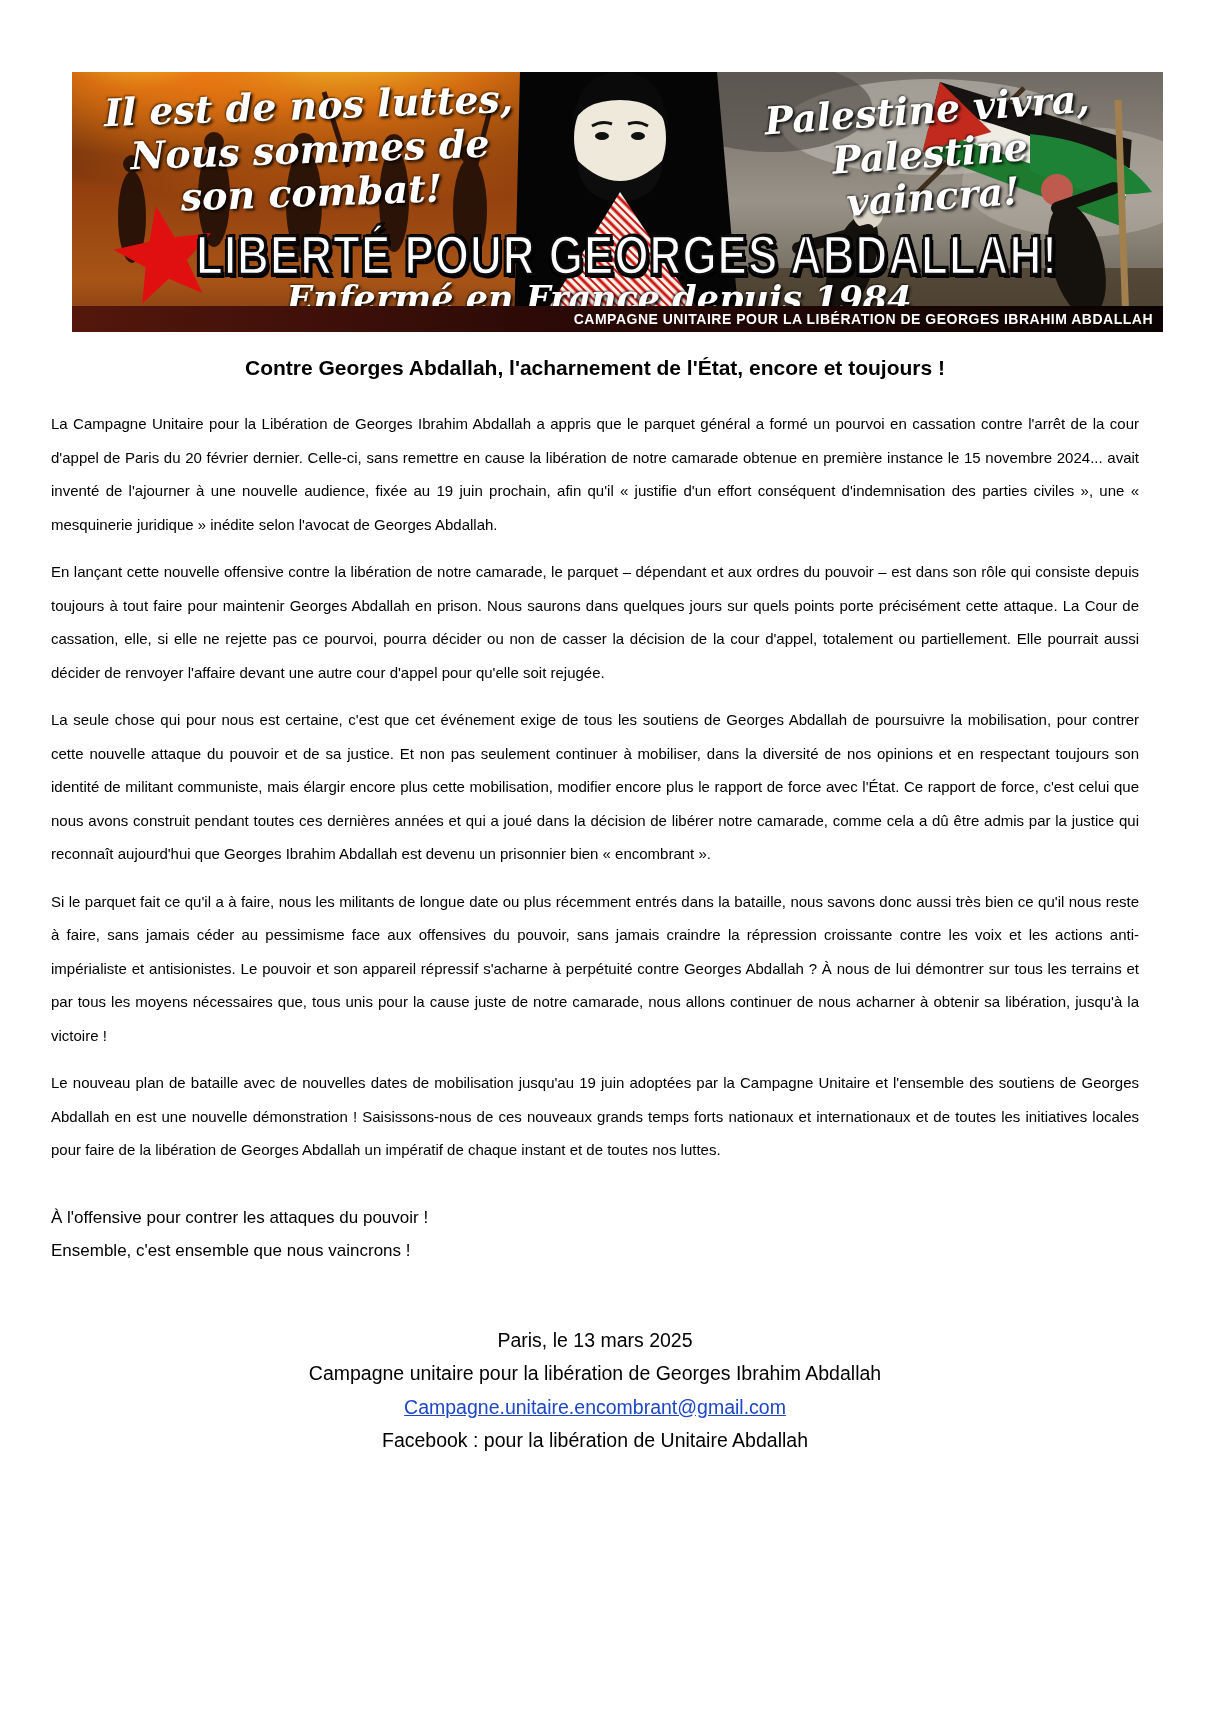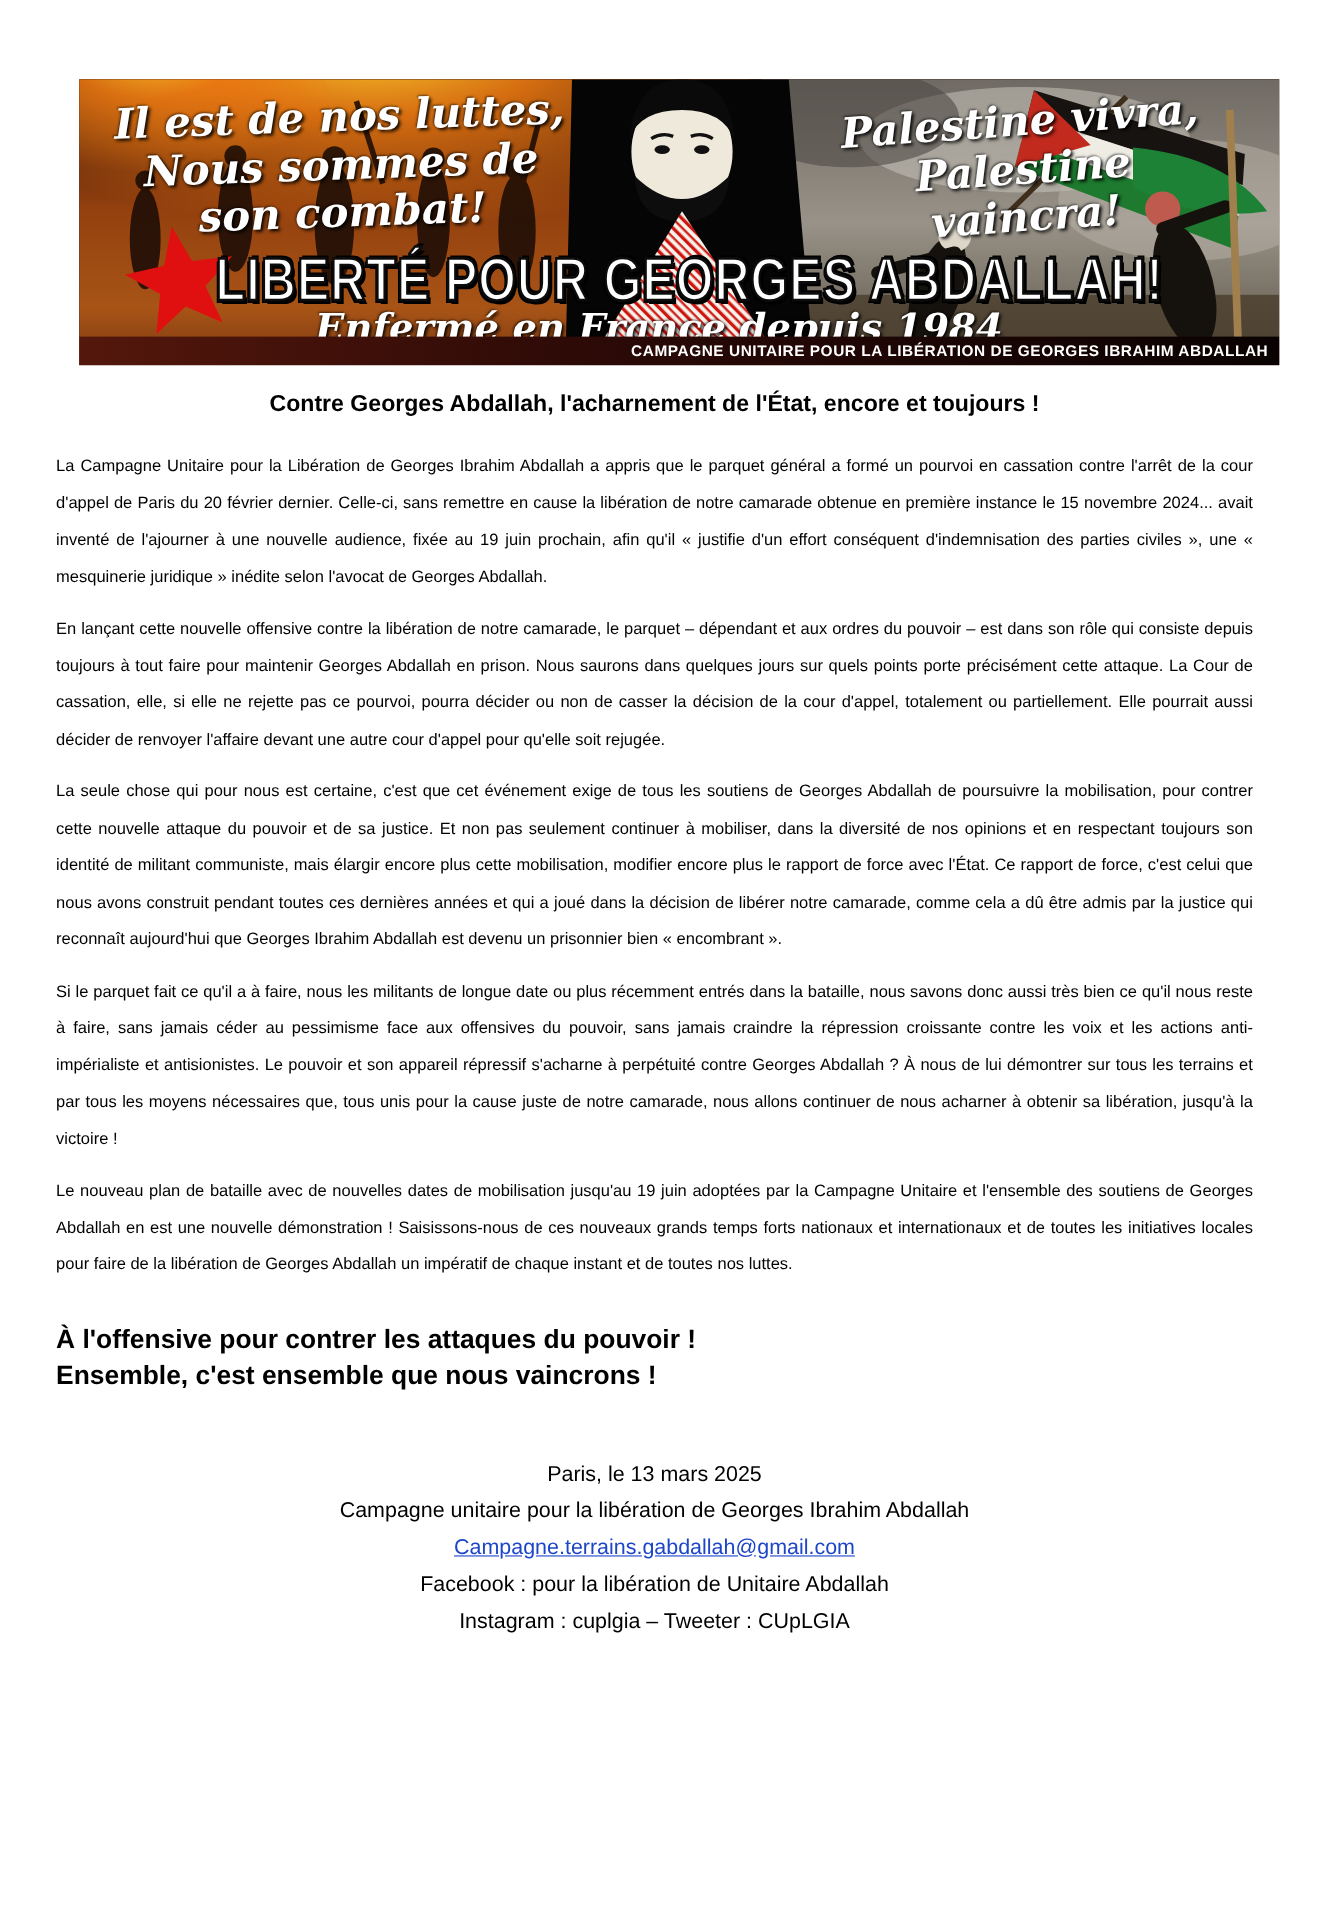--- a/index.html
+++ b/index.html
@@ -55,21 +55,21 @@
   
   .content { position: absolute; left: 51px; top: 356px; width: 1088px; }
   .doc-title {
     font-size: 21px; font-weight: bold; text-align: center;
     margin: 0 0 27px 0;
   }
   .para {
     font-size: 15px; line-height: 33.5px;
     text-align: justify; margin: 0 0 14px 0;
   }
-  .slogans { margin-top: 34px; font-size: 24px; line-height: 33.5px; font-weight: bold; }
+  .slogans { margin-top: 34px; font-size: 17px; line-height: 33.5px; }
   .signature {
     margin-top: 56px; text-align: center;
     font-size: 19.5px; line-height: 33.5px;
   }
   .email-link { color: #1c45c8; text-decoration: underline; cursor: pointer; }
 </style>
 </head>
 <body>
 
 <div class="page">
@@ -192,20 +192,19 @@
 
     <div class="slogans">
       <div>À l'offensive pour contrer les attaques du pouvoir !</div>
       <div>Ensemble, c'est ensemble que nous vaincrons !</div>
     </div>
 
     <div class="signature">
       <div>Paris, le 13 mars 2025</div>
       <div>Campagne unitaire pour la libération de Georges Ibrahim Abdallah</div>
       <div>
-        <a class="email-link">Campagne.terrains.gabdallah@gmail.com</a>
+        <a class="email-link">Campagne.unitaire.encombrant@gmail.com</a>
       </div>
       <div>Facebook : pour la libération de Unitaire Abdallah</div>
-      <div>Instagram : cuplgia – Tweeter : CUpLGIA</div>
     </div>
   </div>
 
 </div>
 
 </body></html>

